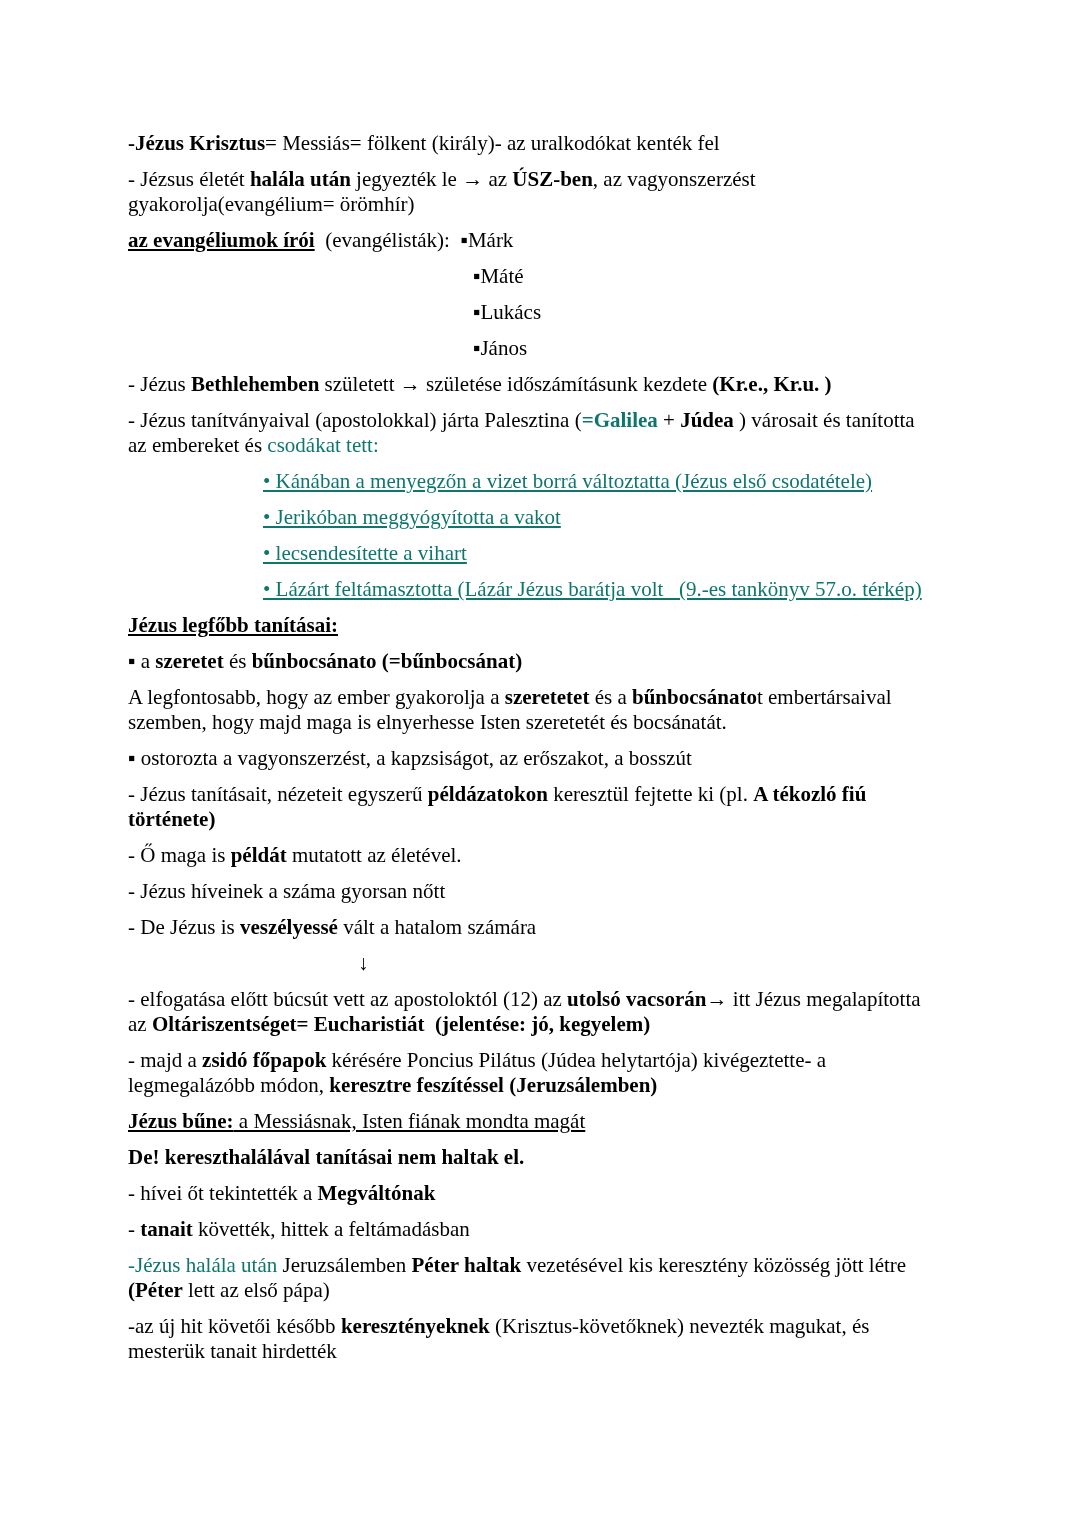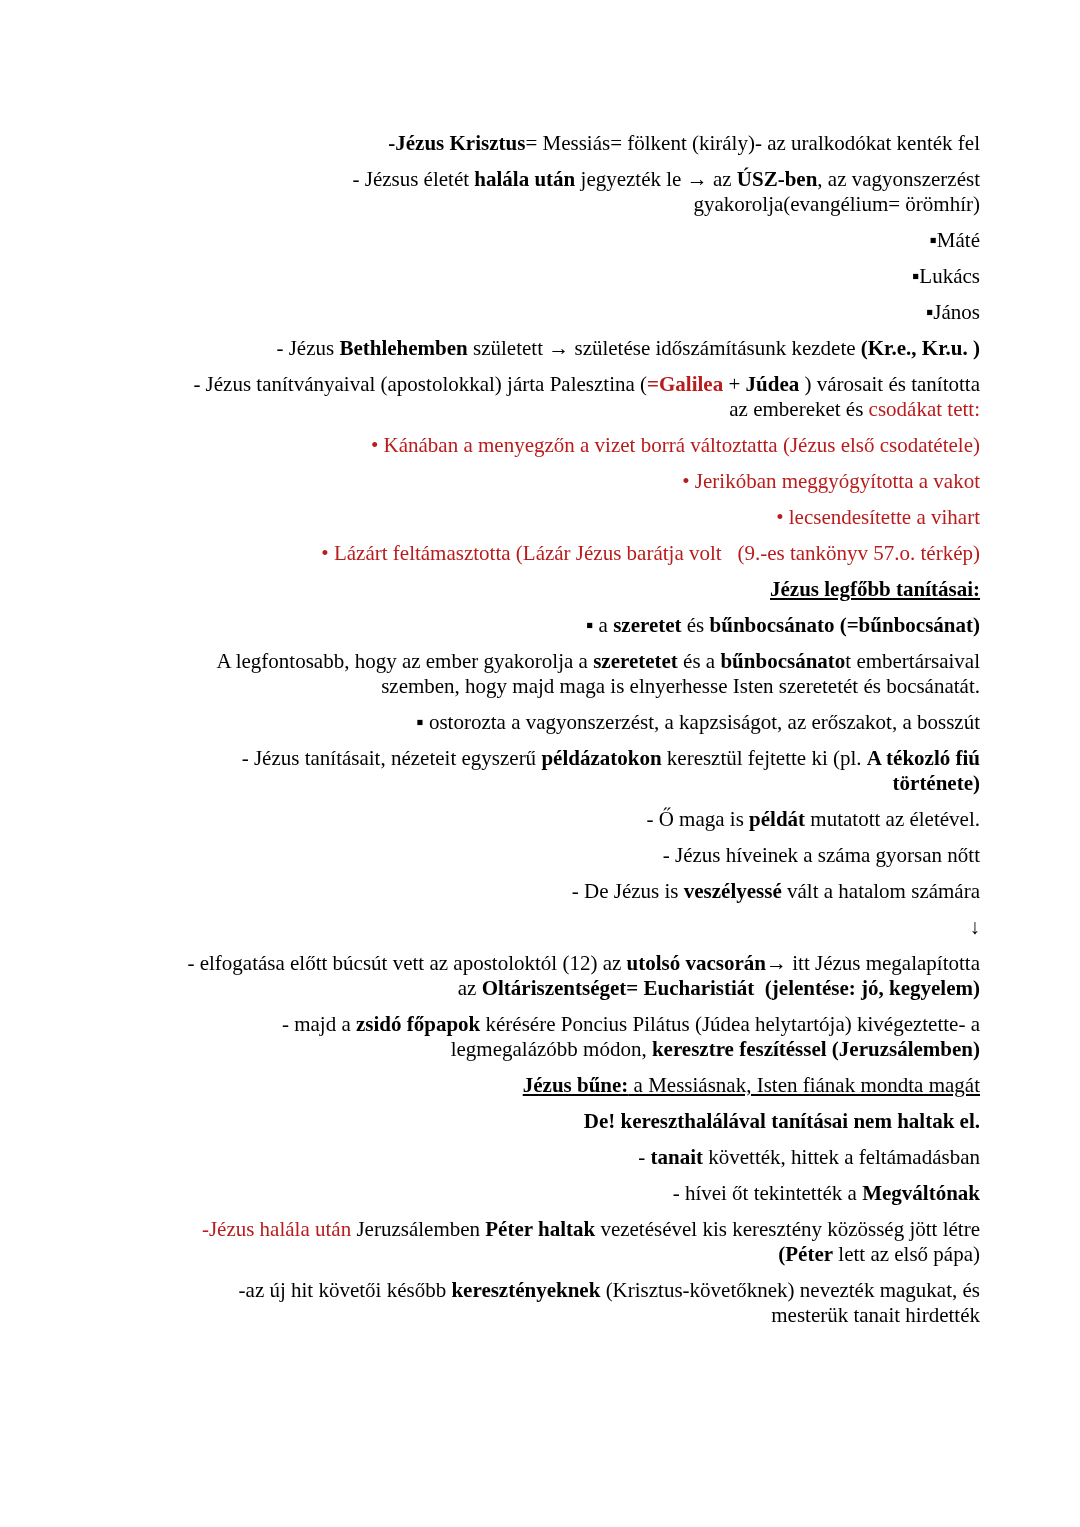--- a/index.html
+++ b/index.html
@@ -3,37 +3,38 @@
 <meta charset="utf-8">
 <style>
   html,body { margin:0; padding:0; }
   body {
     width:1080px; height:1527px; background:#ffffff;
     font-family:"Liberation Serif", serif;
     font-size:21px; color:#000000;
     overflow:hidden;
   }
   .page { padding:131px 100px 0 128px; }
-  p { margin:0 0 11px 0; line-height:25px; white-space:nowrap;text-align:right; }
+  p { margin:0 0 11px 0; line-height:25px; white-space:nowrap; }
   .b   { font-weight:bold; }
-  .red { color:#b91c1c; }
+  .red { color:#0f766e; }
   .u   { text-decoration:underline; }
   .ind-list   { margin-left:345px; }
-  .ind-bullet { margin-left:135px; }
+  .ind-bullet { margin-left:135px;text-decoration:underline; }
   .ind-arrow  { margin-left:230px; }
 </style>
 </head>
 <body>
 
 <div class="page">
 
   <p><span class="b">-Jézus Krisztus</span><span>= Messiás= fölkent (király)- az uralkodókat kenték fel</span></p>
 
   <p><span>- Jézsus életét </span><span class="b">halála után</span><span> jegyezték le → az </span><span class="b">ÚSZ-ben</span><span>, az vagyonszerzést</span><br><span>gyakorolja(evangélium= örömhír)</span></p>
 
+  <p><span class="b u">az evangéliumok írói</span><span>&nbsp; (evangélisták):&nbsp; </span><span>▪Márk</span></p>
 
   <p class="ind-list"><span>▪Máté</span></p>
   <p class="ind-list"><span>▪Lukács</span></p>
   <p class="ind-list"><span>▪János</span></p>
 
   <p><span>- Jézus </span><span class="b">Bethlehemben</span><span> született → születése időszámításunk kezdete </span><span class="b">(Kr.e., Kr.u. )</span></p>
 
   <p><span>- Jézus tanítványaival (apostolokkal) járta Palesztina (</span><span class="b red">=Galilea</span><span> + </span><span class="b">Júdea</span><span> ) városait és tanította</span><br><span>az embereket és </span><span class="red">csodákat tett:</span></p>
 
   <p class="ind-bullet red"><span>• Kánában a menyegzőn a vizet borrá változtatta (Jézus első csodatétele)</span></p>
@@ -60,21 +61,21 @@
   <p class="ind-arrow"><span>↓</span></p>
 
   <p><span>- elfogatása előtt búcsút vett az apostoloktól (12) az </span><span class="b">utolsó vacsorán</span><span>→ itt Jézus megalapította</span><br><span>az </span><span class="b">Oltáriszentséget= Eucharistiát&nbsp; (jelentése: jó, kegyelem)</span></p>
 
   <p><span>- majd a </span><span class="b">zsidó főpapok</span><span> kérésére Poncius Pilátus (Júdea helytartója) kivégeztette- a</span><br><span>legmegalázóbb módon, </span><span class="b">keresztre feszítéssel (Jeruzsálemben)</span></p>
 
   <p class="u"><span class="b">Jézus bűne:</span><span> a Messiásnak, Isten fiának mondta magát</span></p>
 
   <p><span class="b">De! kereszthalálával tanításai nem haltak el.</span></p>
 
+  <p><span>- hívei őt tekintették a </span><span class="b">Megváltónak</span></p>
+
   <p><span>- </span><span class="b">tanait</span><span> követték, hittek a feltámadásban</span></p>
-
-  <p><span>- hívei őt tekintették a </span><span class="b">Megváltónak</span></p>
 
   <p><span class="red">-Jézus halála után</span><span> Jeruzsálemben </span><span class="b">Péter haltak</span><span> vezetésével kis keresztény közösség jött létre</span><br><span class="b">(Péter</span><span> lett az első pápa)</span></p>
 
   <p><span>-az új hit követői később </span><span class="b">keresztényeknek</span><span> (Krisztus-követőknek) nevezték magukat, és</span><br><span>mesterük tanait hirdették</span></p>
 
 </div>
 
 </body></html>

